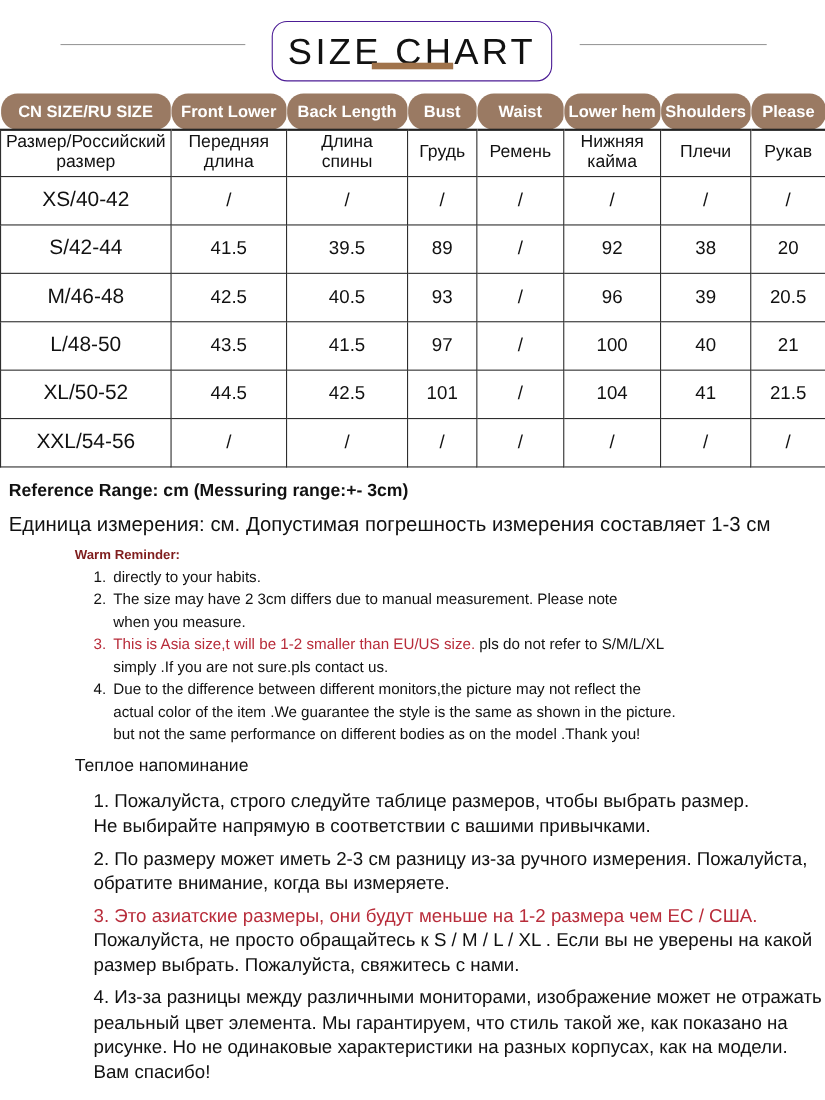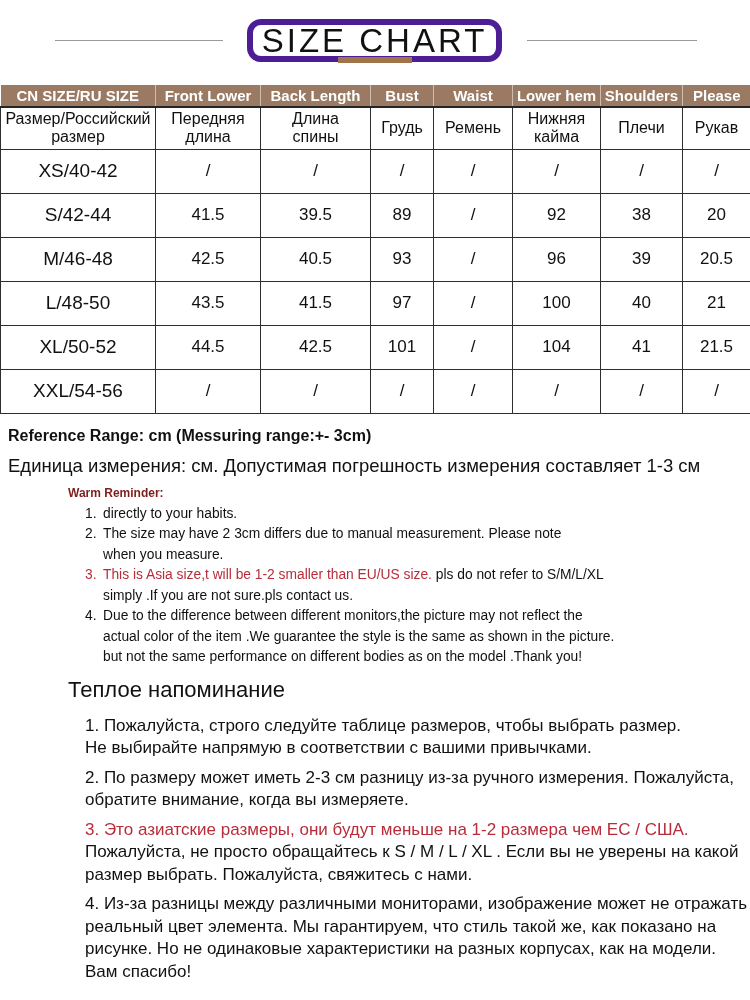--- a/index.html
+++ b/index.html
@@ -10,54 +10,54 @@
   }
   *{box-sizing:border-box;}
   html,body{margin:0;padding:0;}
   body{
     width:750px;height:1000px;overflow:hidden;background:#fff;
     font-family:"Liberation Sans","DejaVu Sans",sans-serif;color:#161616;
   }
   
   .title-wrap{position:relative;height:85px;}
   .title-box{
-    position:absolute;left:247px;top:19px;width:255px;height:43px;
-    border:6px solid #4c1d95;border-radius:14px;background:#fff;
+    position:absolute;left:247px;top:19px;width:255px;height:55px;
+    border:1px solid #4c1d95;border-radius:14px;background:#fff;
     display:flex;align-items:center;justify-content:center;
     font-size:33px;letter-spacing:3px;color:#111;font-weight:500;
   }
   .title-underline{position:absolute;left:338px;top:57px;width:74px;height:6px;background:var(--accent-brown);}
   .title-line{position:absolute;top:40px;height:1px;background:#9a9a9a;}
   .title-line.left{left:55px;width:168px;}
   .title-line.right{left:527px;width:170px;}
   
   table.size-table{width:750px;border-collapse:collapse;table-layout:fixed;}
   .head-en th{
     background:var(--header-brown);color:#fff;font-size:15px;font-weight:bold;
-    height:22px;padding:0 2px;border-right:1px solid rgba(255,255,255,.5);
-    border-bottom:2px solid #242424;text-align:center;
+    height:33px;padding:0 2px;border-right:1px solid rgba(255,255,255,.5);
+    border-bottom:2px solid #242424;text-align:center;border-radius:15px;
   }
   .head-en th:last-child{border-right:none;}
   .head-ru th{
     background:#fff;color:#111;font-size:16px;font-weight:normal;height:42px;
     border:1px solid var(--border-dark);text-align:center;white-space:pre-line;line-height:1.15;padding:0 2px;
   }
   tbody td{
     border:1px solid var(--border-dark);text-align:center;height:44px;
     font-size:17px;color:#111;background:#fff;padding:0 2px;
   }
   tbody td.size-cell{font-size:19px;margin-top:36px;}
   
   .ref-en{margin:13px 0 0 8px;font-size:16px;font-weight:bold;color:#111;}
   .ref-ru{margin:10px 0 0 8px;font-size:18.5px;color:#111;}
   .warm-title{margin:9px 0 0 68px;font-size:12px;font-weight:bold;color:#7f1d1d;}
   .en-list{margin:4px 0 0 85px;font-size:13.8px;line-height:20.5px;color:#111;}
   .en-item{position:relative;padding-left:18px;}
   .en-item .num{position:absolute;left:0;top:0;}
-  .ru-title{margin:9px 0 12px 68px;font-size:22px;color:#111;}
+  .ru-title{margin:9px 0 12px 68px;font-size:16px;color:#111;}
   .ru-list{margin:0 0 0 85px;font-size:17px;line-height:22.5px;color:#111;}
   .ru-item{margin-top:7px;}
   .red{color:var(--alert-red);}
 </style>
 </head>
 <body>
 
 <div class="title-wrap">
   <div class="title-line left"></div>
   <div class="title-line right"></div>

